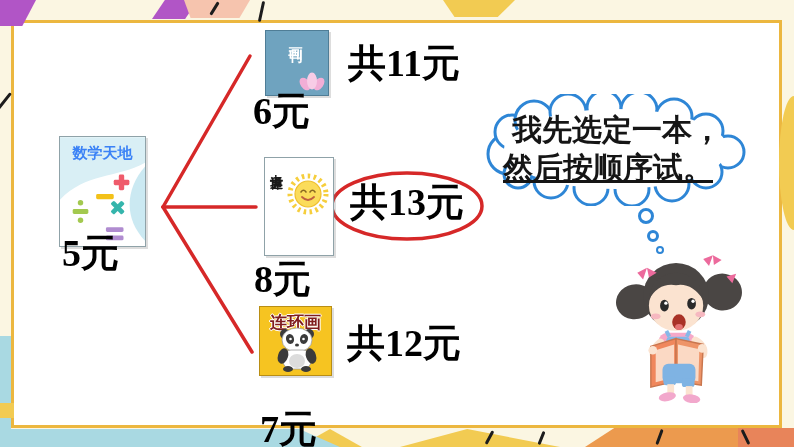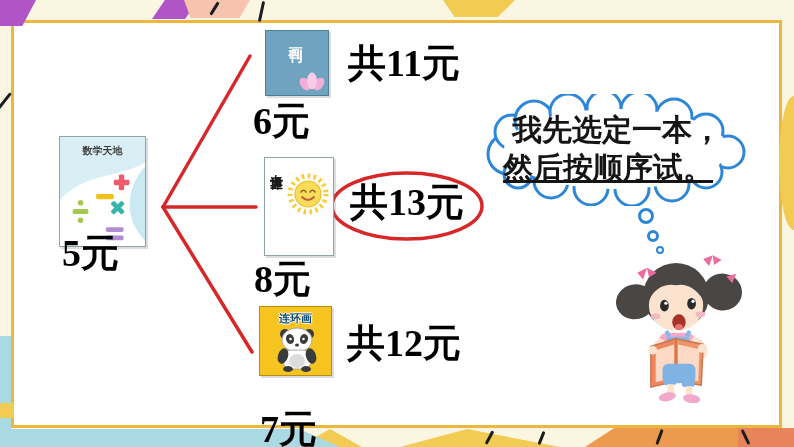--- a/index.html
+++ b/index.html
@@ -95,50 +95,50 @@
     <g transform="translate(59,72)" fill="#35B5AC">
       <rect x="-8" y="-2.5" width="16" height="5" rx="1.5" transform="rotate(45)"></rect>
       <rect x="-8" y="-2.5" width="16" height="5" rx="1.5" transform="rotate(-45)"></rect>
     </g>
     <rect x="13" y="73.5" width="16" height="5" rx="1.5" fill="#A3C94F"></rect>
     <circle cx="21" cy="67" r="2.8" fill="#A3C94F"></circle>
     <circle cx="21" cy="85" r="2.8" fill="#A3C94F"></circle>
     <rect x="47" y="92" width="18" height="5" rx="1.5" fill="#B08CD0"></rect>
     <rect x="47" y="100.5" width="18" height="5" rx="1.5" fill="#B08CD0"></rect>
   </svg>
-  <div class="abs htitle" style="left:0;top:7px;width:100%;font-size:10px;color:#404040;">数学天地</div>
+  <div class="abs htitle" style="left:0;top:7px;width:100%;font-size:15px;color:#3b82f6;">数学天地</div>
 </div>
 <div class="abs money" style="left:62px;top:234px;">5元</div>
 
 <div class="abs book" style="left:265px;top:30px;width:64px;height:66px;background:#6FA3BF;border-color:#4f7d96;">
   <div class="abs vtitle" style="left:22px;top:5px;font-size:14px;color:#fff;">画刊</div>
   <svg class="abs" style="left:33px;top:40px;" width="26" height="22" viewBox="0 0 26 22">
     <ellipse cx="6" cy="13" rx="4.5" ry="7" fill="#F2AED6" transform="rotate(-35 6 13)"></ellipse>
     <ellipse cx="20" cy="13" rx="4.5" ry="7" fill="#F2AED6" transform="rotate(35 20 13)"></ellipse>
     <ellipse cx="13" cy="10" rx="5" ry="8.5" fill="#F8CCE6"></ellipse>
   </svg>
 </div>
 <div class="abs money" style="left:348px;top:44px;">共11元</div>
-<div class="abs money" style="left:253px;top:102px;">6元</div>
+<div class="abs money" style="left:253px;top:92px;">6元</div>
 
 <div class="abs book" style="left:264px;top:157px;width:70px;height:99px;">
   <div class="abs vtitle" style="left:5px;top:6px;font-size:13px;color:#1a1a1a;letter-spacing:1px;">卡通世界</div>
   <svg class="abs" style="left:21px;top:13px;" width="44" height="46" viewBox="0 0 44 46">
     <circle cx="22" cy="23" r="18" fill="none" stroke="#F6CE3C" stroke-width="5" stroke-dasharray="2.5 3.5"></circle>
     <circle cx="22" cy="23" r="13" fill="#FBDC5A" stroke="#EFBF2C" stroke-width="1.2"></circle>
     <path d="M15,21 q2.5,-3.5 5,0" stroke="#8A6A20" stroke-width="1.6" fill="none" stroke-linecap="round"></path>
     <path d="M24,21 q2.5,-3.5 5,0" stroke="#8A6A20" stroke-width="1.6" fill="none" stroke-linecap="round"></path>
     <path d="M16,26 q6,6 12,0" stroke="#C06040" stroke-width="1.8" fill="none" stroke-linecap="round"></path>
   </svg>
 </div>
 <div class="abs money" style="left:350px;top:183px;">共13元</div>
 <div class="abs money" style="left:254px;top:260px;">8元</div>
 
 <div class="abs book" style="left:259px;top:306px;width:73px;height:70px;background:#F6C421;border-color:#b98e14;">
-  <div class="abs htitle" style="left:0;top:4px;width:100%;font-size:11px;color:#0c4a6e;text-shadow:-1px 0 #fff,1px 0 #fff,0 -1px #fff,0 1px #fff;">连环画</div>
+  <div class="abs htitle" style="left:0;top:4px;width:100%;font-size:17px;color:#7f1d1d;text-shadow:-1px 0 #fff,1px 0 #fff,0 -1px #fff,0 1px #fff;">连环画</div>
   <svg class="abs" style="left:15px;top:18px;" width="44" height="48" viewBox="0 0 44 48">
     <circle cx="10" cy="9" r="5" fill="#3b3b3b"></circle>
     <circle cx="34" cy="9" r="5" fill="#3b3b3b"></circle>
     <ellipse cx="22" cy="15" rx="15" ry="12" fill="#fff" stroke="#9a9a9a" stroke-width="0.8"></ellipse>
     <ellipse cx="15" cy="14" rx="4" ry="5" fill="#3b3b3b" transform="rotate(-15 15 14)"></ellipse>
     <ellipse cx="29" cy="14" rx="4" ry="5" fill="#3b3b3b" transform="rotate(15 29 14)"></ellipse>
     <circle cx="15.5" cy="14" r="1.3" fill="#fff"></circle>
     <circle cx="28.5" cy="14" r="1.3" fill="#fff"></circle>
     <ellipse cx="22" cy="20" rx="2" ry="1.5" fill="#3b3b3b"></ellipse>
     <rect x="8" y="25" width="28" height="19" rx="8" fill="#fff" stroke="#9a9a9a" stroke-width="0.8"></rect>

